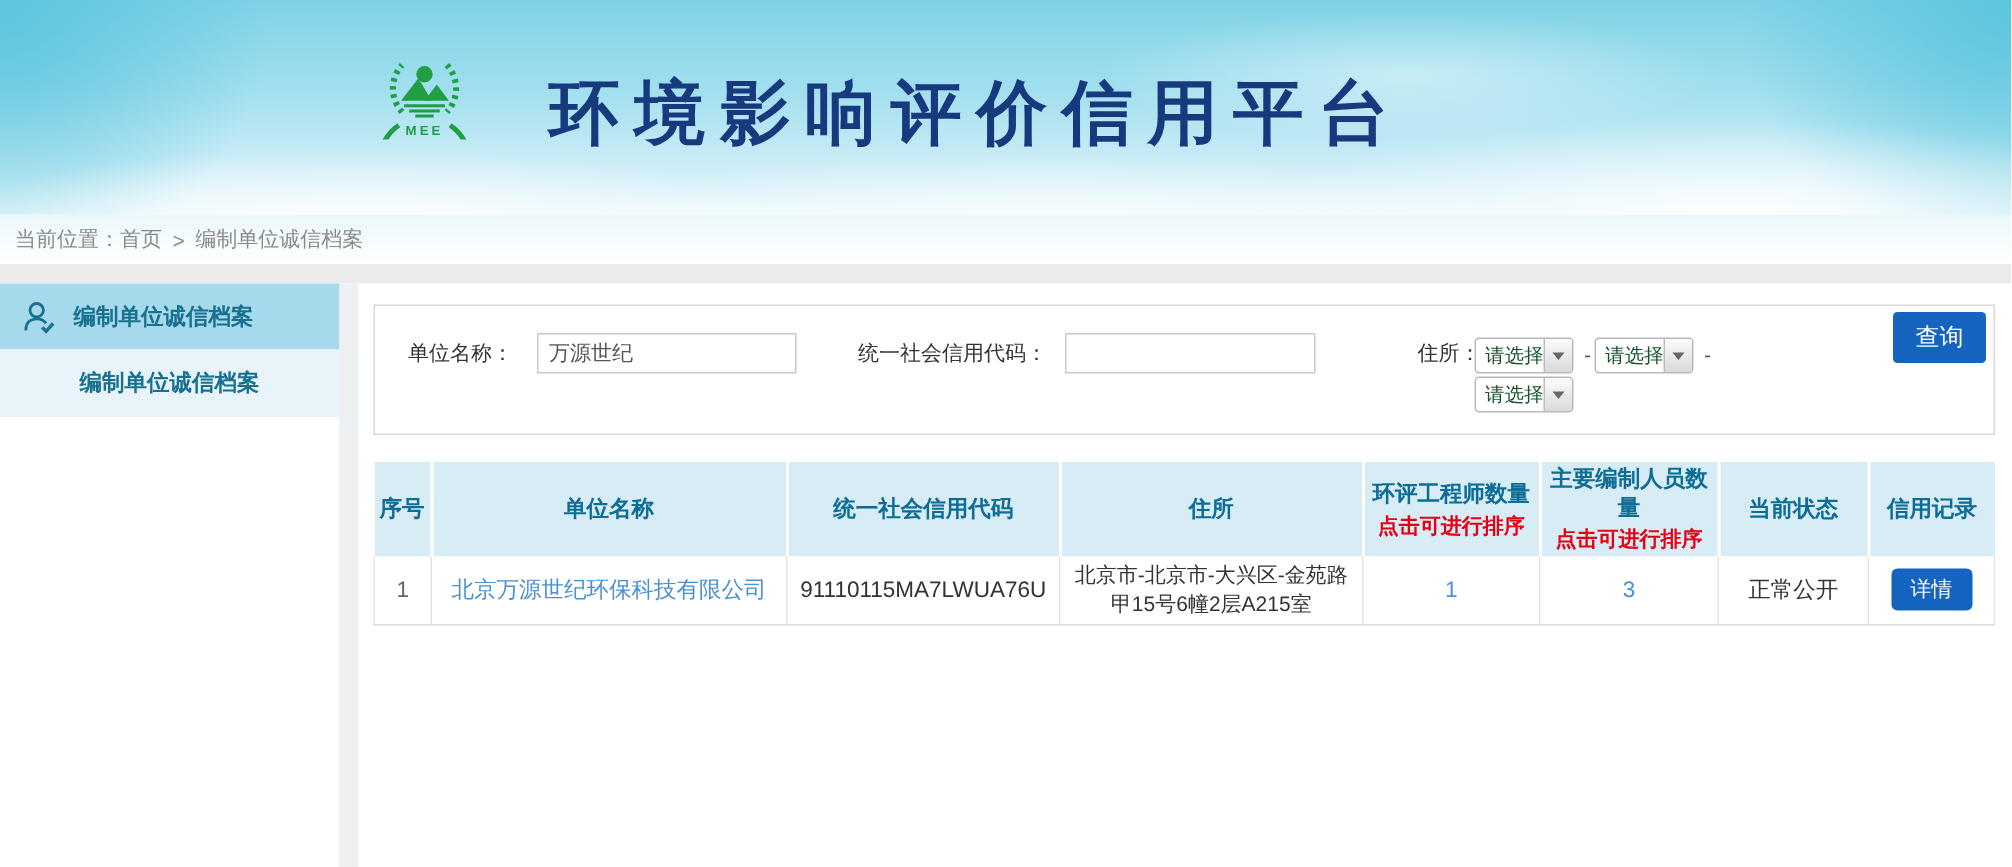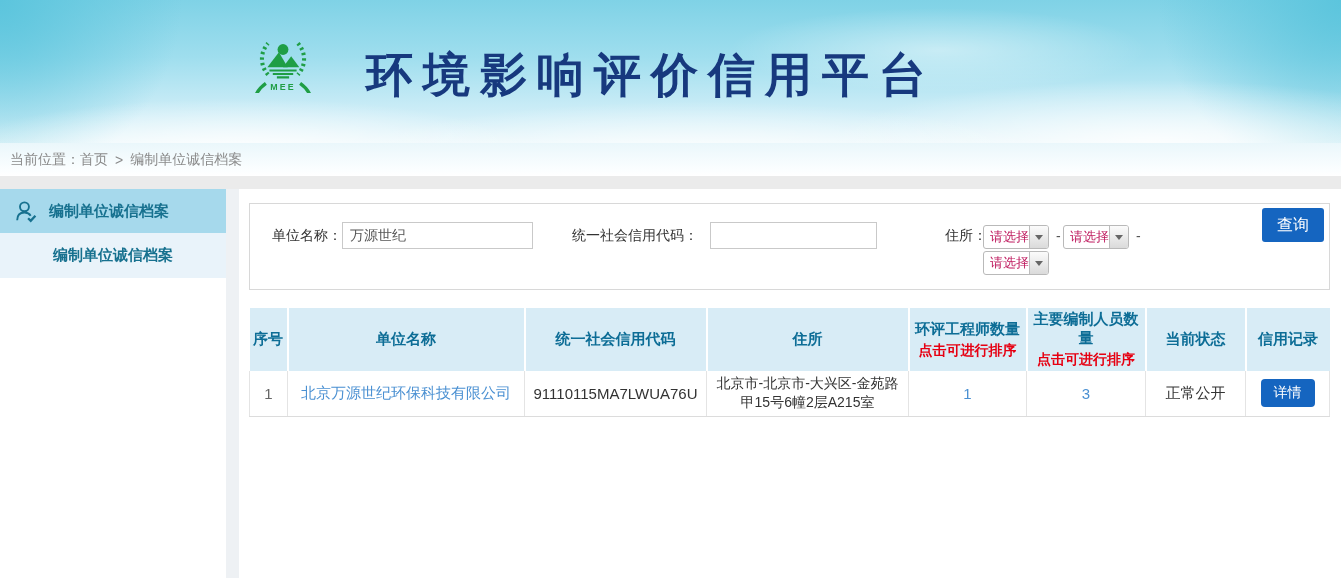--- a/index.html
+++ b/index.html
@@ -57,21 +57,21 @@
   .search-panel .lbl { position:absolute; top:23px; font-size:14px; color:#333; white-space:nowrap; }
   .search-panel .txt {
     position:absolute; top:18px; height:27px; border:1px solid #c9c9c9;
     font-size:14px; color:#555; padding:0 7px; outline:none;
     font-family:"Liberation Sans", sans-serif;
   }
   .dd {
     position:absolute; width:66px; height:24px; border:1px solid #b9b9b9; border-radius:3px;
     background:#fff; display:flex; align-items:stretch; cursor:pointer; overflow:hidden;
   }
-  .dd .val { flex:1; font-size:13px; color:#be185d; padding-left:6px; display:flex; align-items:center; }
+  .dd .val { flex:1; font-size:13px; color:#14532d; padding-left:6px; display:flex; align-items:center; }
   .dd .btn {
     width:19px; border-left:1px solid #bdbdbd;
     background:linear-gradient(#fbfbfb,#dadada);
     display:flex; align-items:center; justify-content:center;
   }
   .dd .btn::after { content:""; width:0; height:0; border:4px solid transparent; border-top:5px solid #666; margin-top:5px; }
   .dash { position:absolute; top:24px; font-size:14px; color:#555; }
   .query-btn {
     position:absolute; left:1012px; top:4px; width:62px; height:34px;
     background:#1565c0; color:#fff; border:none; border-radius:3px;
@@ -145,21 +145,21 @@
         <span>编制单位诚信档案</span>
       </div>
     </div>
 
     <div class="gutter"></div>
 
     <div class="main">
 
       <div class="search-panel">
         <span class="lbl" style="left:22px">单位名称：</span>
-        <input class="txt" style="left: 92px; width: 191px;" value="万源世纪">
+        <input class="txt" style="left: 108px; width: 173px;" value="万源世纪">
         <span class="lbl" style="left:322px">统一社会信用代码：</span>
         <input class="txt" style="left: 460px; width: 167px;" value="">
         <span class="lbl" style="left:695px">住所：</span>
 
         <div class="dd" style="left:733px; top:21px">
           <span class="val">请选择</span>
           <span class="btn"></span>
         </div>
         <span class="dash" style="left:806px">-</span>
         <div class="dd" style="left:813px; top:21px">

